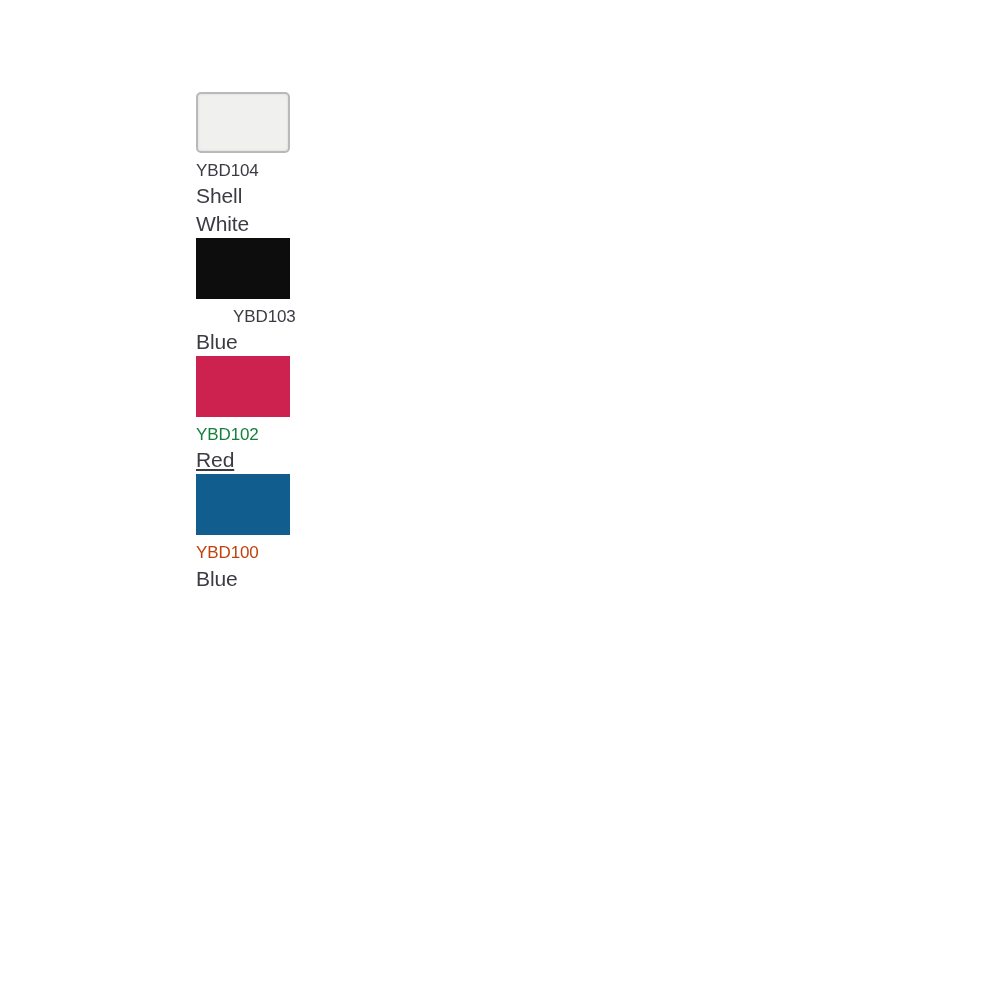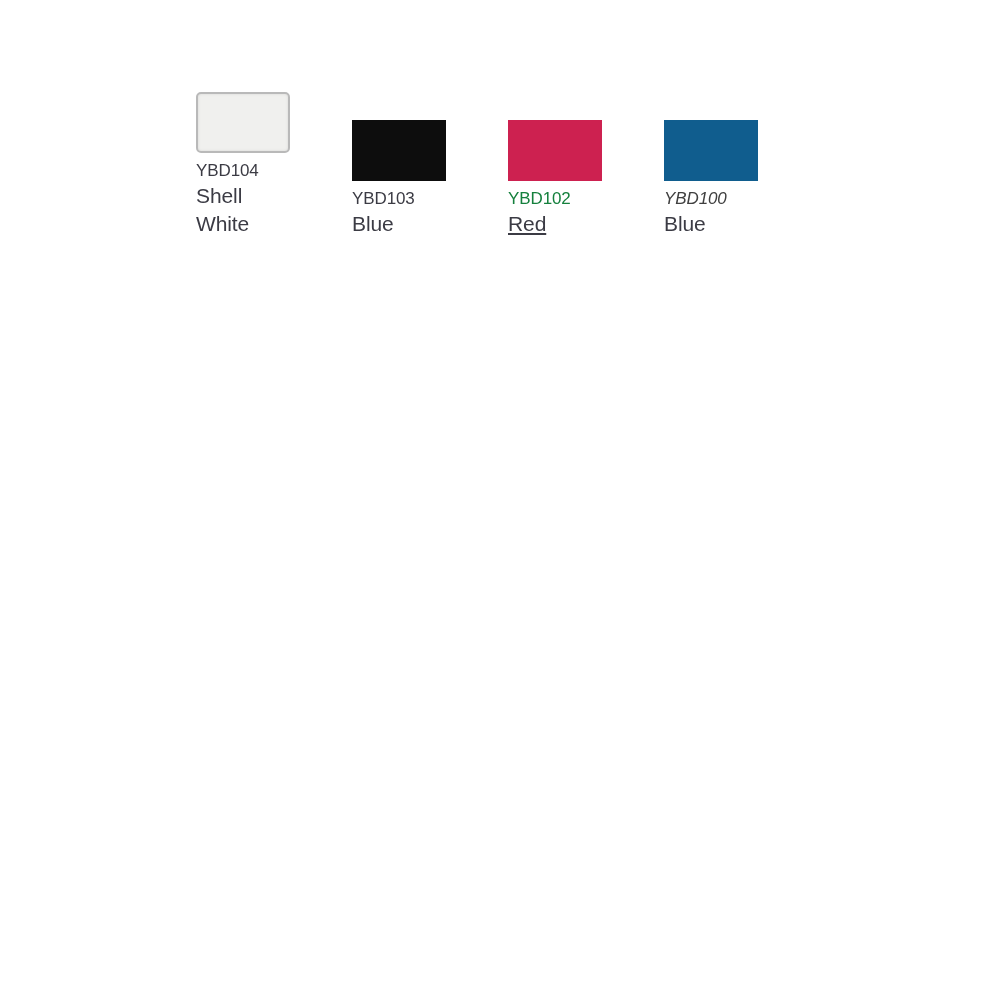--- a/index.html
+++ b/index.html
@@ -14,23 +14,22 @@
     font-family: "Liberation Sans", sans-serif;
     overflow: hidden;
     position: relative;
   }
 
   #swatch-board {
     position: absolute;
     left: 196px;
     top: 92px;
     display: flex;
-    flex-direction: row;
-    align-items: flex-end;
-    gap: 40px;
+    flex-direction: column;
+    align-items: flex-start;
   }
 
   .swatch-item {
     width: 94px;
     margin-right: 22px;
     display: flex;
     flex-direction: column;
     align-items: flex-start;
   }
   .swatch-item:last-child {
@@ -78,31 +77,31 @@
       <div class="swatch-chip bordered" style="background: rgb(240, 240, 238); border-color: rgb(185, 185, 185);"></div>
       <div class="swatch-labels">
         <div class="swatch-code" style="color: rgb(59, 59, 68);">YBD104</div>
         <div class="swatch-name" style="color: rgb(59, 59, 68);">Shell
 White</div>
       </div>
     </div>
     <div class="swatch-item">
       <div class="swatch-chip" style="background: rgb(13, 13, 13);"></div>
       <div class="swatch-labels">
-        <div class="swatch-code" style="color: rgb(59, 59, 68);">YBD103</div>
+        <div class="swatch-code" style="color: rgb(59, 59, 68); margin-left: 37px;">YBD103</div>
         <div class="swatch-name" style="color: rgb(59, 59, 68);">Blue</div>
       </div>
     </div>
     <div class="swatch-item">
       <div class="swatch-chip" style="background: rgb(205, 33, 80);"></div>
       <div class="swatch-labels">
         <div class="swatch-code" style="color: #15803d;">YBD102</div>
         <div class="swatch-name" style="color: rgb(59, 59, 68); text-decoration: underline;">Red</div>
       </div>
     </div>
     <div class="swatch-item">
       <div class="swatch-chip" style="background: rgb(16, 93, 142);"></div>
       <div class="swatch-labels">
-        <div class="swatch-code" style="color: #404040; font-style: italic;">YBD100</div>
+        <div class="swatch-code" style="color: #c2410c;">YBD100</div>
         <div class="swatch-name" style="color: rgb(59, 59, 68);">Blue</div>
       </div>
     </div>
   </div>
 
 </body></html>

